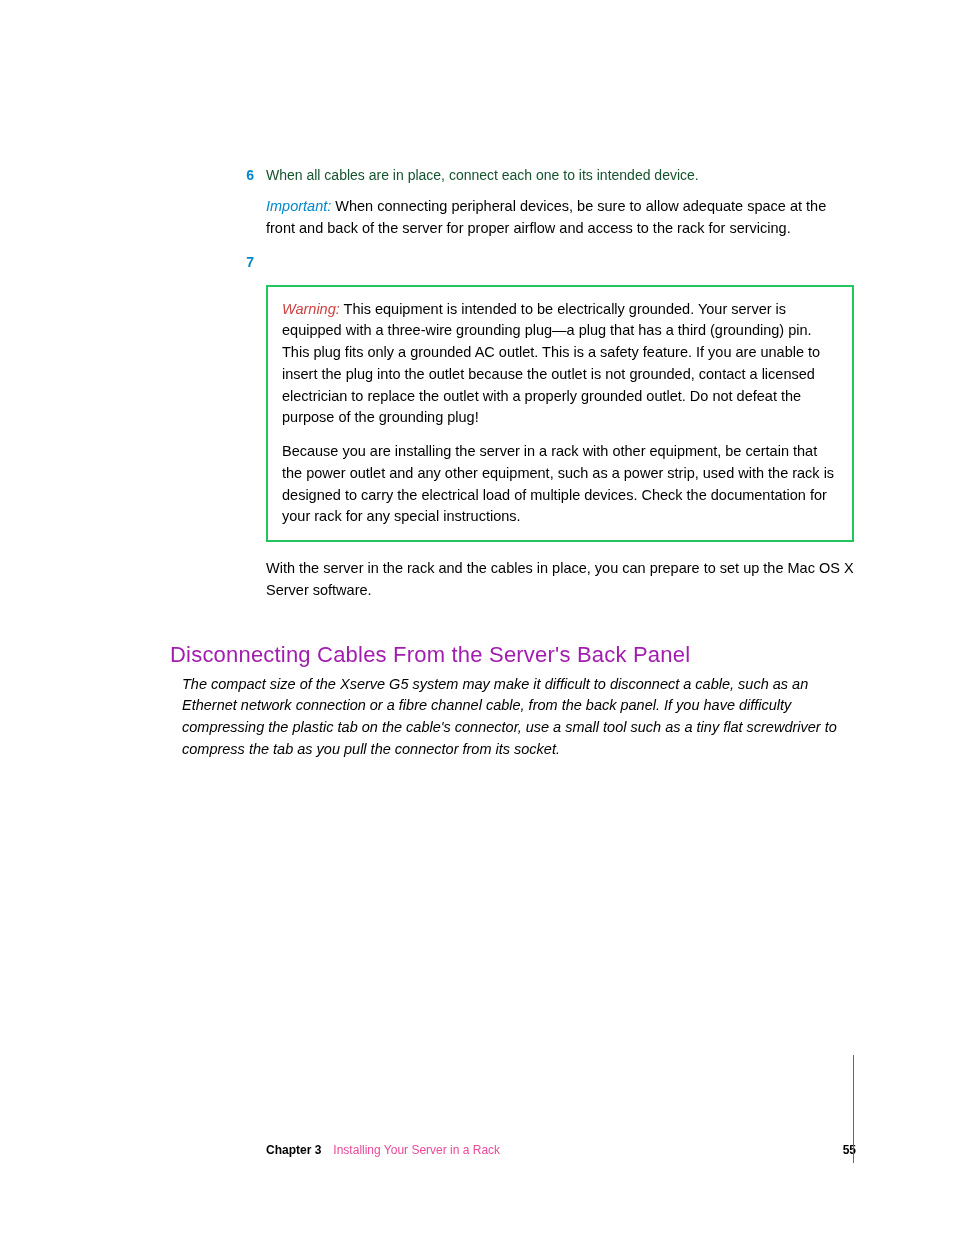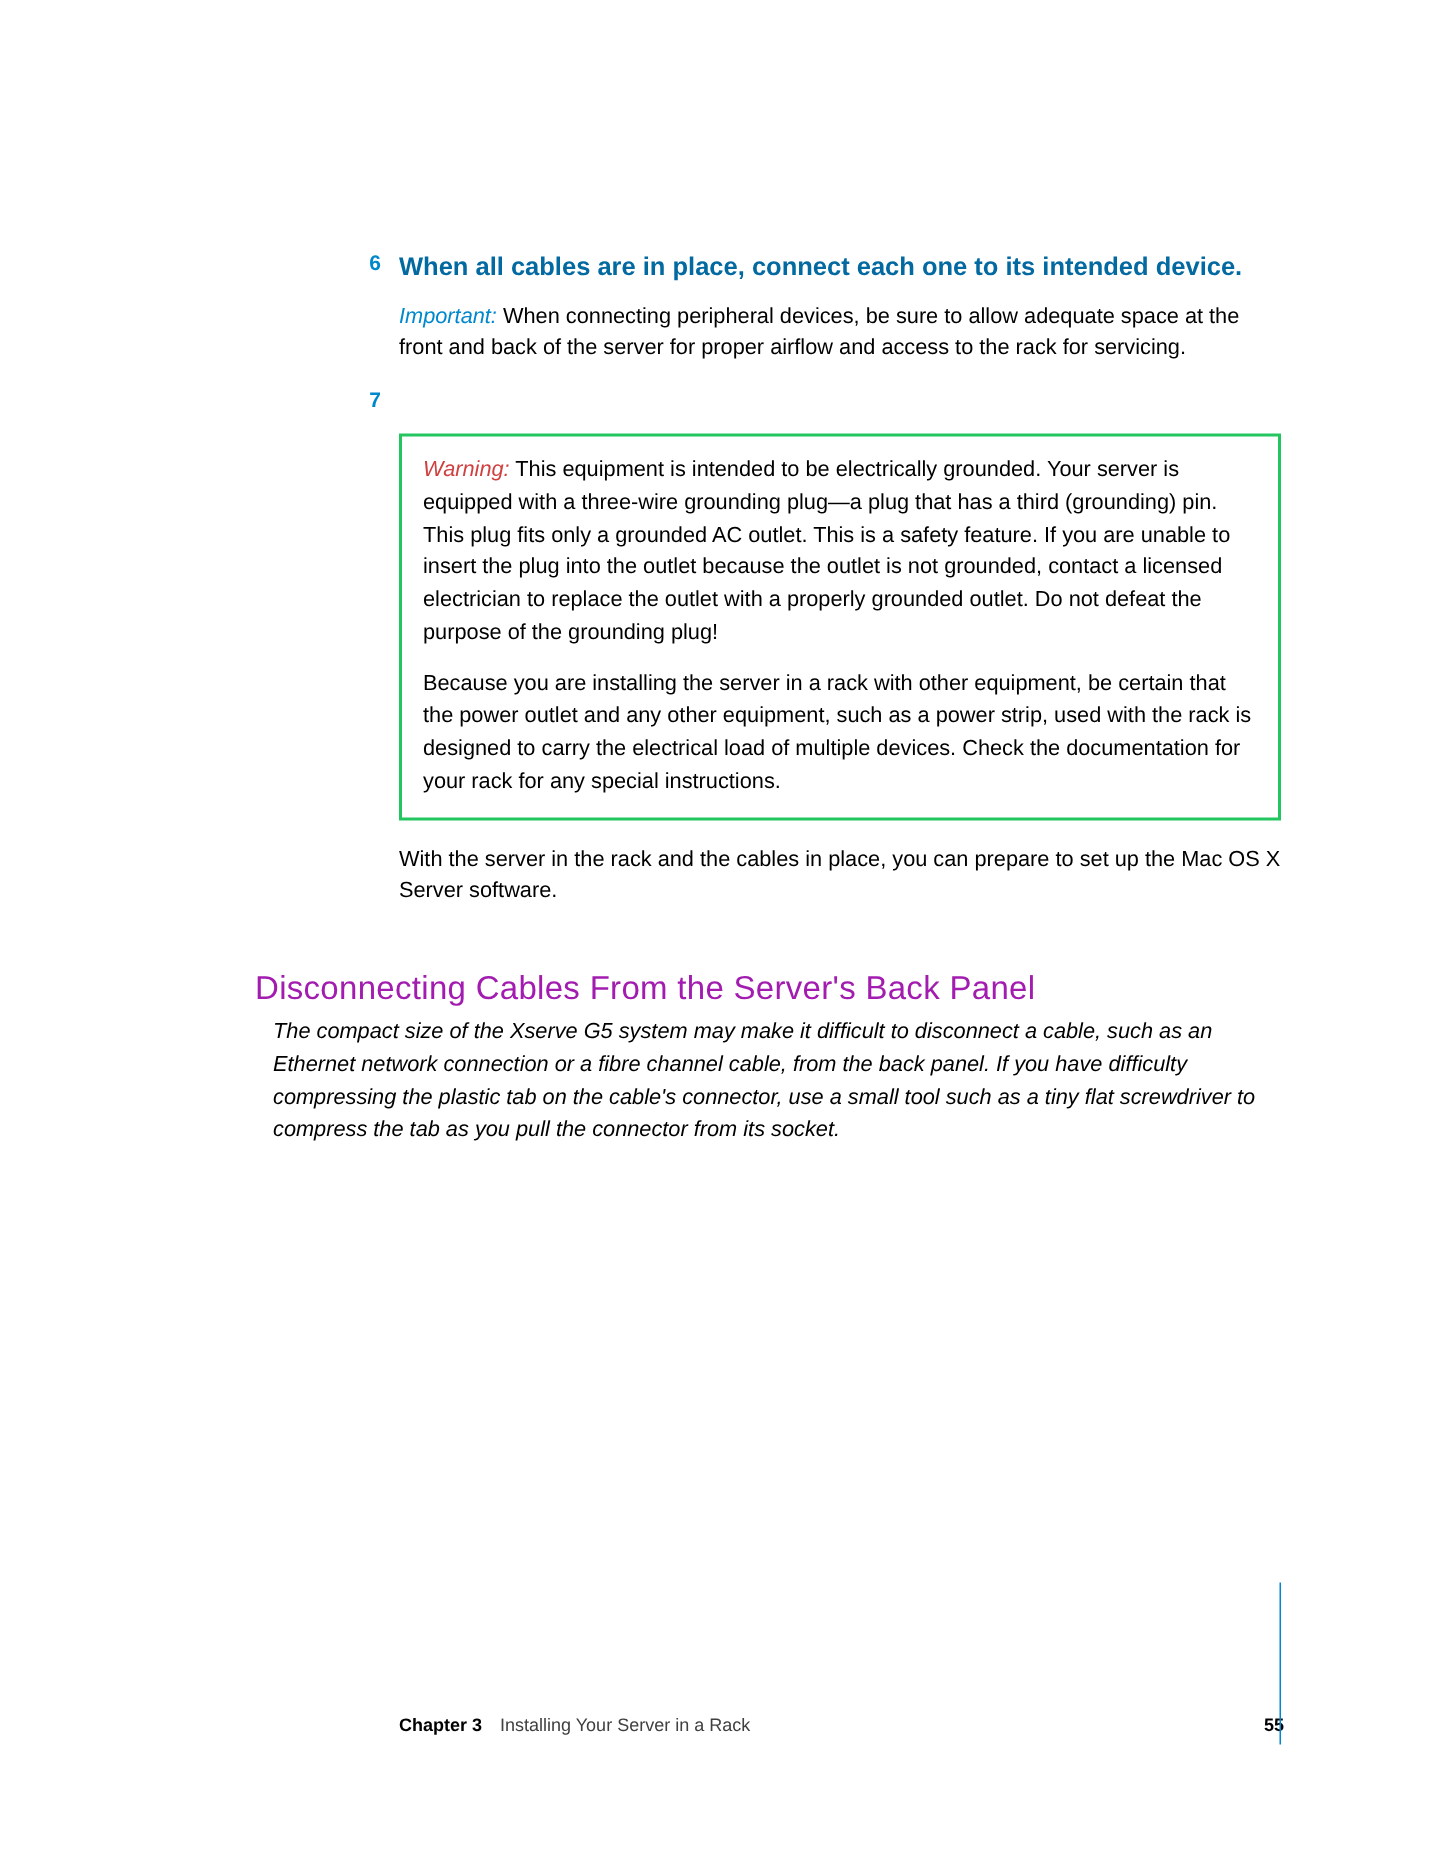--- a/index.html
+++ b/index.html
@@ -29,25 +29,24 @@
       font-weight: bold;
       font-size: 14px;
       width: 24px;
       text-align: right;
       padding-right: 12px;
       flex-shrink: 0;
       margin-left: 142px;
       line-height: 1.5;
     }
     .step-content {
-      font-size: 17px;
+      font-size: 14px;
       line-height: 1.5;
-      color: #0369a1;
+      color: #14532d;
       flex: 1;
-      font-weight: bold;
     }
     .indented-para {
       margin-left: 166px;
       font-size: 14.5px;
       line-height: 1.5;
       color: #000000;
       margin-top: 0;
       margin-bottom: 12px;
     }
     .important-label {
@@ -104,21 +103,21 @@
     }
     .footer-left {
       display: flex;
       gap: 12px;
     }
     .chapter-label {
       font-weight: bold;
       color: #000000;
     }
     .chapter-title {
-      color: #404040;
+      color: #ec4899;
     }
     .page-number {
       font-weight: bold;
       color: #000000;
     }
     .footer-rule {
       position: absolute;
       bottom: 72px;
       right: 100px;
       width: 1px;

